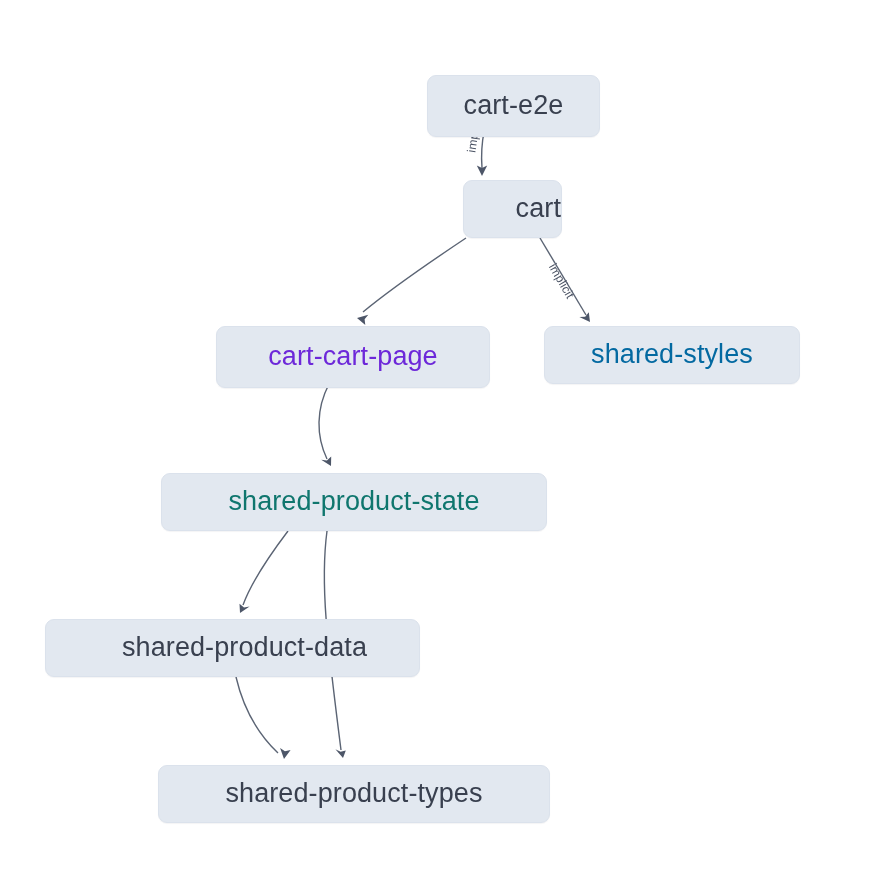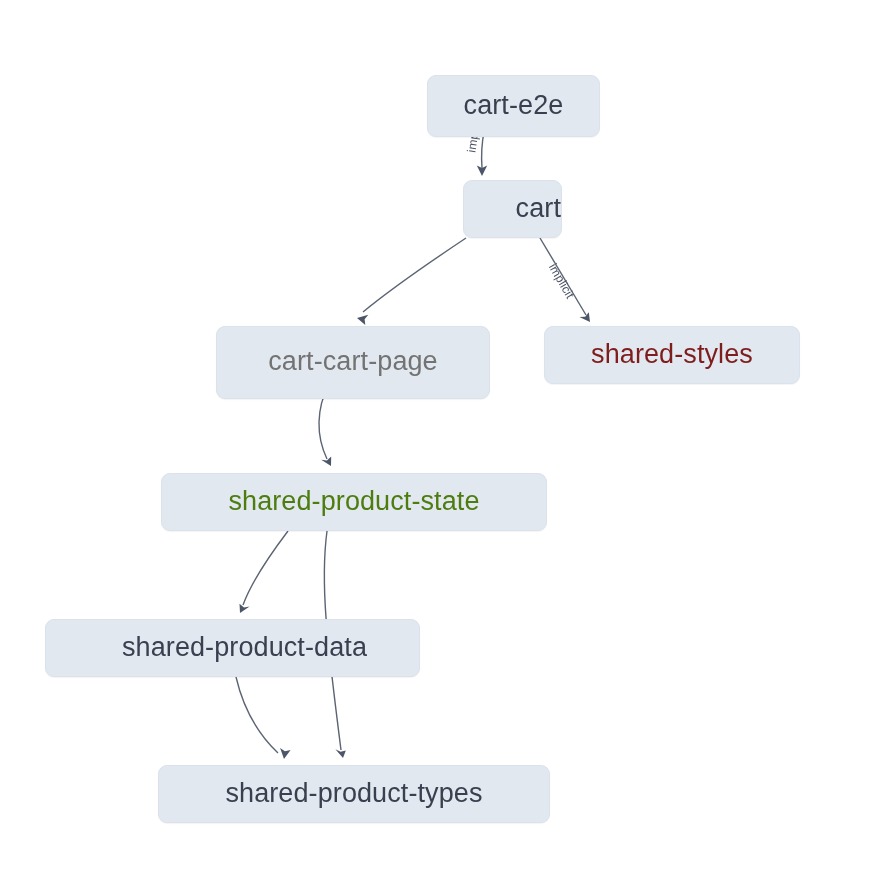--- a/index.html
+++ b/index.html
@@ -97,27 +97,27 @@
         <path class="edge-arrow" d="M 284,759 l -3.9,-11.1 l 4.8,3.4 l 5.7,-1.2 Z" fill="#4d5668"></path>
       </g>
     </svg>
   <div id="node-layer">
       <div class="node" style="left: 427px; top: 30px; width: 173px; height: 62px; background: rgb(226, 232, 240); border-color: rgb(219, 226, 236); color: rgb(57, 64, 79); margin-top: 45px;">
         <span class="node-label">cart-e2e</span>
       </div>
       <div class="node" style="left: 463px; top: 180px; width: 99px; height: 58px; background: rgb(226, 232, 240); border-color: rgb(219, 226, 236); color: rgb(57, 64, 79); justify-content: flex-end;">
         <span class="node-label">cart</span>
       </div>
-      <div class="node" style="left: 216px; top: 326px; width: 274px; height: 73px; background: rgb(226, 232, 240); border-color: rgb(219, 226, 236); color: #737373;">
+      <div class="node" style="left: 216px; top: 326px; width: 274px; height: 62px; background: rgb(226, 232, 240); border-color: rgb(219, 226, 236); color: #6d28d9;">
         <span class="node-label">cart-cart-page</span>
       </div>
-      <div class="node" style="left: 544px; top: 326px; width: 256px; height: 58px; background: rgb(226, 232, 240); border-color: rgb(219, 226, 236); color: #7f1d1d;">
+      <div class="node" style="left: 544px; top: 326px; width: 256px; height: 58px; background: rgb(226, 232, 240); border-color: rgb(219, 226, 236); color: #0369a1;">
         <span class="node-label">shared-styles</span>
       </div>
-      <div class="node" style="left: 161px; top: 473px; width: 386px; height: 58px; background: rgb(226, 232, 240); border-color: rgb(219, 226, 236); color: #4d7c0f; text-align: center;">
+      <div class="node" style="left: 161px; top: 473px; width: 386px; height: 58px; background: rgb(226, 232, 240); border-color: rgb(219, 226, 236); color: #0f766e; text-align: center;">
         <span class="node-label">shared-product-state</span>
       </div>
       <div class="node" style="left: 45px; top: 619px; width: 375px; height: 58px; background: rgb(226, 232, 240); border-color: rgb(219, 226, 236); color: rgb(57, 64, 79); padding-left: 24px;">
         <span class="node-label">shared-product-data</span>
       </div>
       <div class="node" style="left: 158px; top: 765px; width: 392px; height: 58px; background: rgb(226, 232, 240); border-color: rgb(219, 226, 236); color: rgb(57, 64, 79);">
         <span class="node-label">shared-product-types</span>
       </div>
     </div>
 </div>

